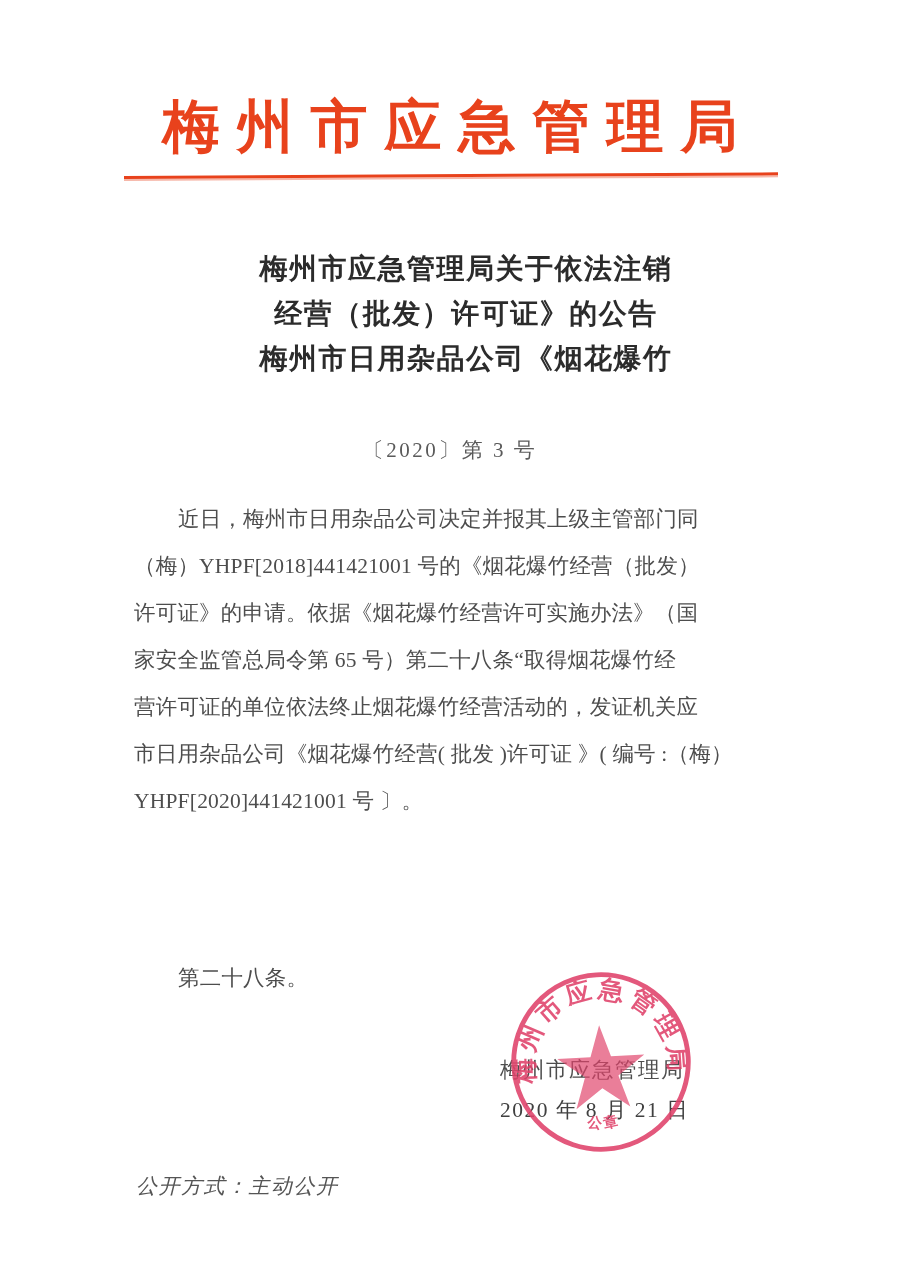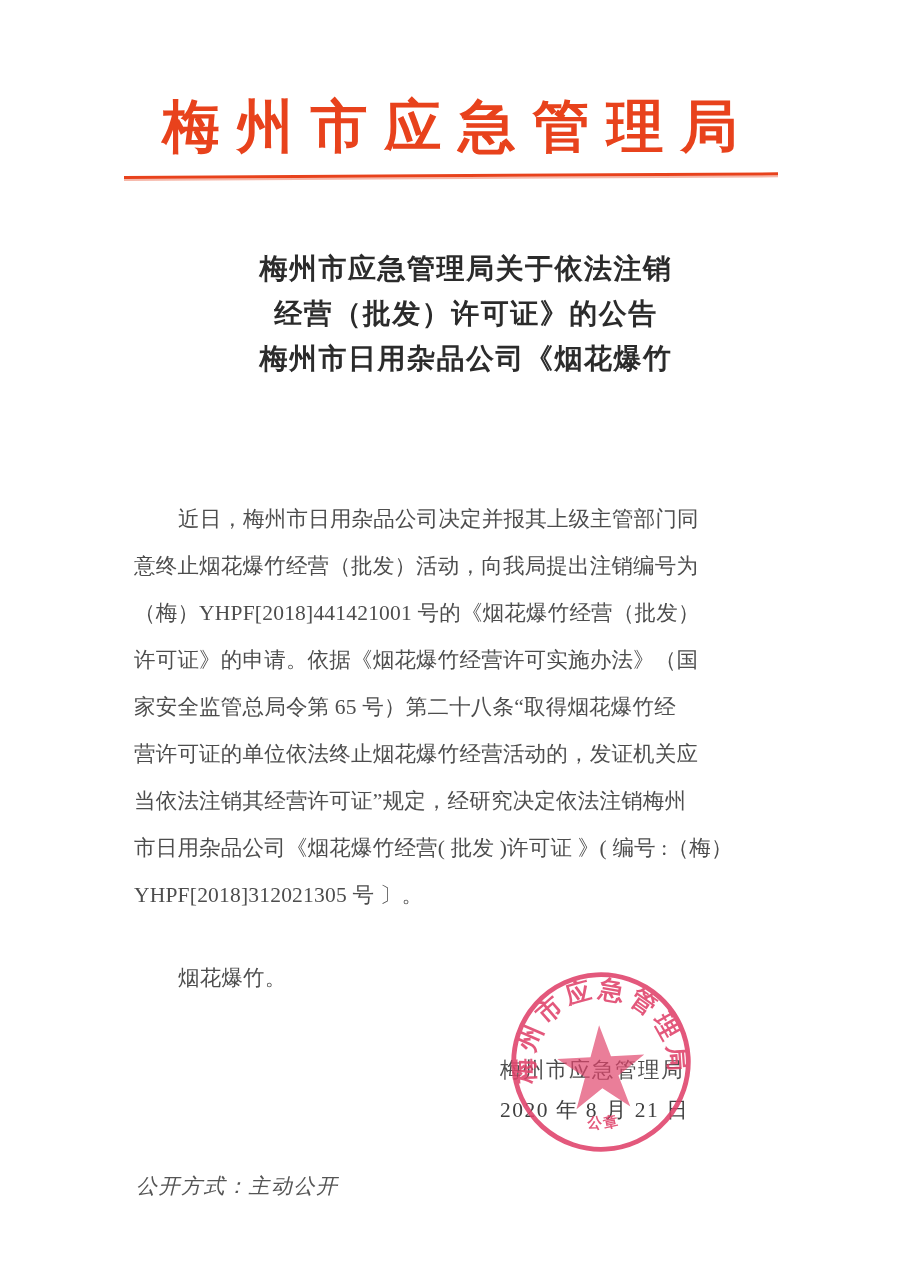--- a/index.html
+++ b/index.html
@@ -182,34 +182,33 @@
     <div class="bar-main" style="background: rgb(232, 66, 28);"></div>
     <div class="bar-soft" style="background: rgb(232, 66, 28);"></div>
   </div>
 
   <div class="doc-title">
     <div class="doc-title-line">梅州市应急管理局关于依法注销</div>
     <div class="doc-title-line">经营（批发）许可证》的公告</div>
     <div class="doc-title-line">梅州市日用杂品公司《烟花爆竹</div>
   </div>
 
+  <div class="doc-number">〔2020〕第 3 号</div>
 
   <div class="body-block">
     <div class="body-line indent">近日，梅州市日用杂品公司决定并报其上级主管部门同</div>
-    <div class="body-line">意终止烟花爆竹经营（批发）活动，向我局提出注销编号为</div>
     <div class="body-line">（梅）YHPF[2018]441421001 号的《烟花爆竹经营（批发）</div>
     <div class="body-line">许可证》的申请。依据《烟花爆竹经营许可实施办法》（国</div>
     <div class="body-line">家安全监管总局令第 65 号）第二十八条“取得烟花爆竹经</div>
     <div class="body-line">营许可证的单位依法终止烟花爆竹经营活动的，发证机关应</div>
-    <div class="body-line">当依法注销其经营许可证”规定，经研究决定依法注销梅州</div>
     <div class="body-line">市日用杂品公司《烟花爆竹经营( 批发 )许可证 》( 编号 :（梅）</div>
-    <div class="body-line">YHPF[2018]312021305 号 〕。</div>
-  </div>
-
-  <div class="closing-line">烟花爆竹。</div>
+    <div class="body-line">YHPF[2020]441421001 号 〕。</div>
+  </div>
+
+  <div class="closing-line">第二十八条。</div>
 
   <div class="signature-block">
     <div class="signature-org">梅州市应急管理局</div>
     <div class="signature-date">2020 年 8 月 21 日</div>
   </div>
 
   <div class="seal">
     <svg viewBox="0 0 200 200" xmlns="http://www.w3.org/2000/svg">
       <defs>
         <path id="sealArc" d="M 30,104 A 70,70 0 0 1 170,104" fill="none"></path>

